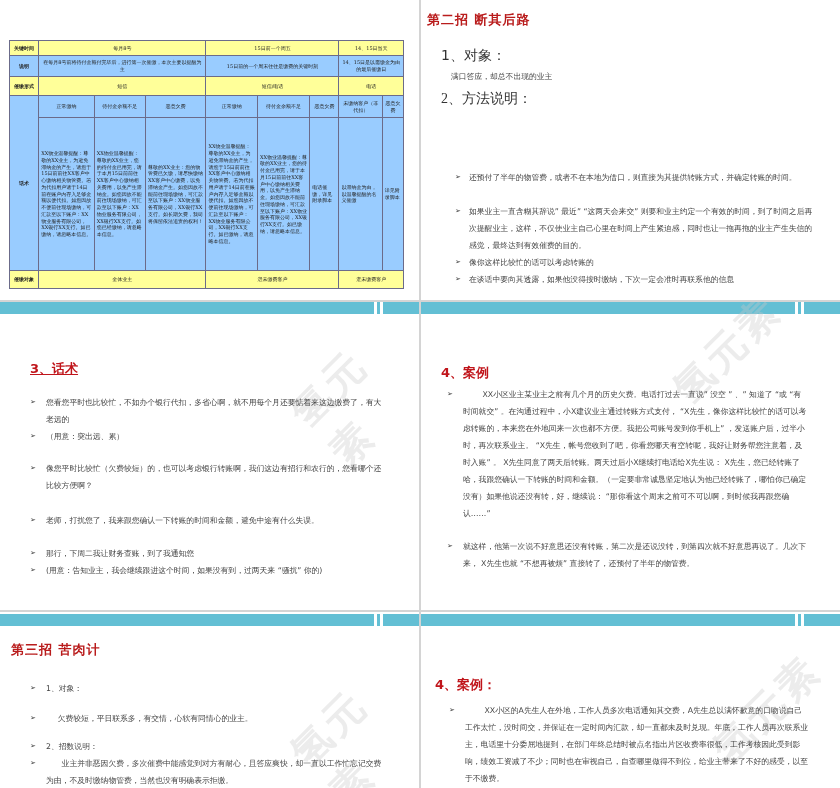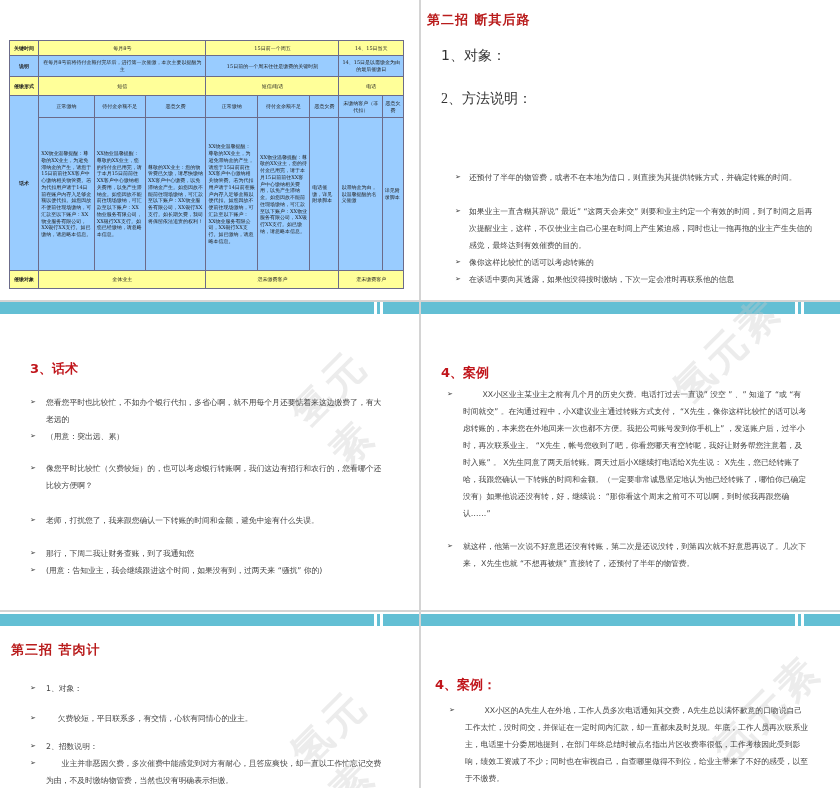--- a/index.html
+++ b/index.html
@@ -90,20 +90,21 @@
       <td class="y" colspan="3">迸未缴费客户</td>
       <td class="y" colspan="2">迸未缴费客户</td>
     </tr>
   </tbody>
     </table>
 </div>
 
 <div class="slide s2">
   <div class="title-gold" style="left:6px; top:11px;">第二招  断其后路</div>
   <div class="h2" style="left:20px; top:47px;">1、对象：</div>
+  <div class="p" style="left:30px; top:68px; width:370px;">满口答应，却总不出现的业主</div>
   <div class="h2" style="left:20px; top:90px;font-family:Liberation Serif, serif;">2、方法说明：</div>
   <div class="bl" style="left:34px; top:169px; width:360px; padding-left:14px;">
     <span class="arrow">➢</span>
     <span class="t">还预付了半年的物管费，或者不在本地为借口，则直接为其提供转账方式，并确定转账的时间。</span>
   </div>
   <div class="bl" style="left:34px; top:203px; width:360px; padding-left:14px;">
     <span class="arrow">➢</span>
     <span class="t">如果业主一直含糊其辞说” 最近”  “这两天会来交” 则要和业主约定一个有效的时间，到了时间之后再次提醒业主，这样，不仅使业主自己心里在时间上产生紧迫感，同时也让一拖再拖的业主产生失信的感觉，最终达到有效催费的目的。</span>
   </div>
   <div class="bl" style="left:34px; top:254px; width:360px; padding-left:14px;">
@@ -115,21 +116,21 @@
     <span class="t">在谈话中要向其透露，如果他没得按时缴纳，下次一定会准时再联系他的信息</span>
   </div>
 </div>
 
 <div class="slide s3">
   <div class="band">
       <span class="notch1"></span>
       <span class="notch2"></span>
     </div>
   <div class="watermark" style="left:300px; top:40px;">氢元素</div>
-  <div class="title-red" style="left:30px; top:58px;">3、话术</div>
+  <div class="title-red" style="left:30px; top:58px;text-decoration:underline;">3、话术</div>
   <div class="bl" style="left:30px; top:92px; width:355px; padding-left:16px;">
     <span class="arrow">➢</span>
     <span class="t">您看您平时也比较忙，不如办个银行代扣，多省心啊，就不用每个月还要惦着来这边缴费了，有大老远的</span>
   </div>
   <div class="bl" style="left:30px; top:126px; width:355px; padding-left:16px;">
     <span class="arrow">➢</span>
     <span class="t">（用意：突出远、累）</span>
   </div>
   <div class="bl" style="left:30px; top:158px; width:355px; padding-left:16px;">
     <span class="arrow">➢</span>

